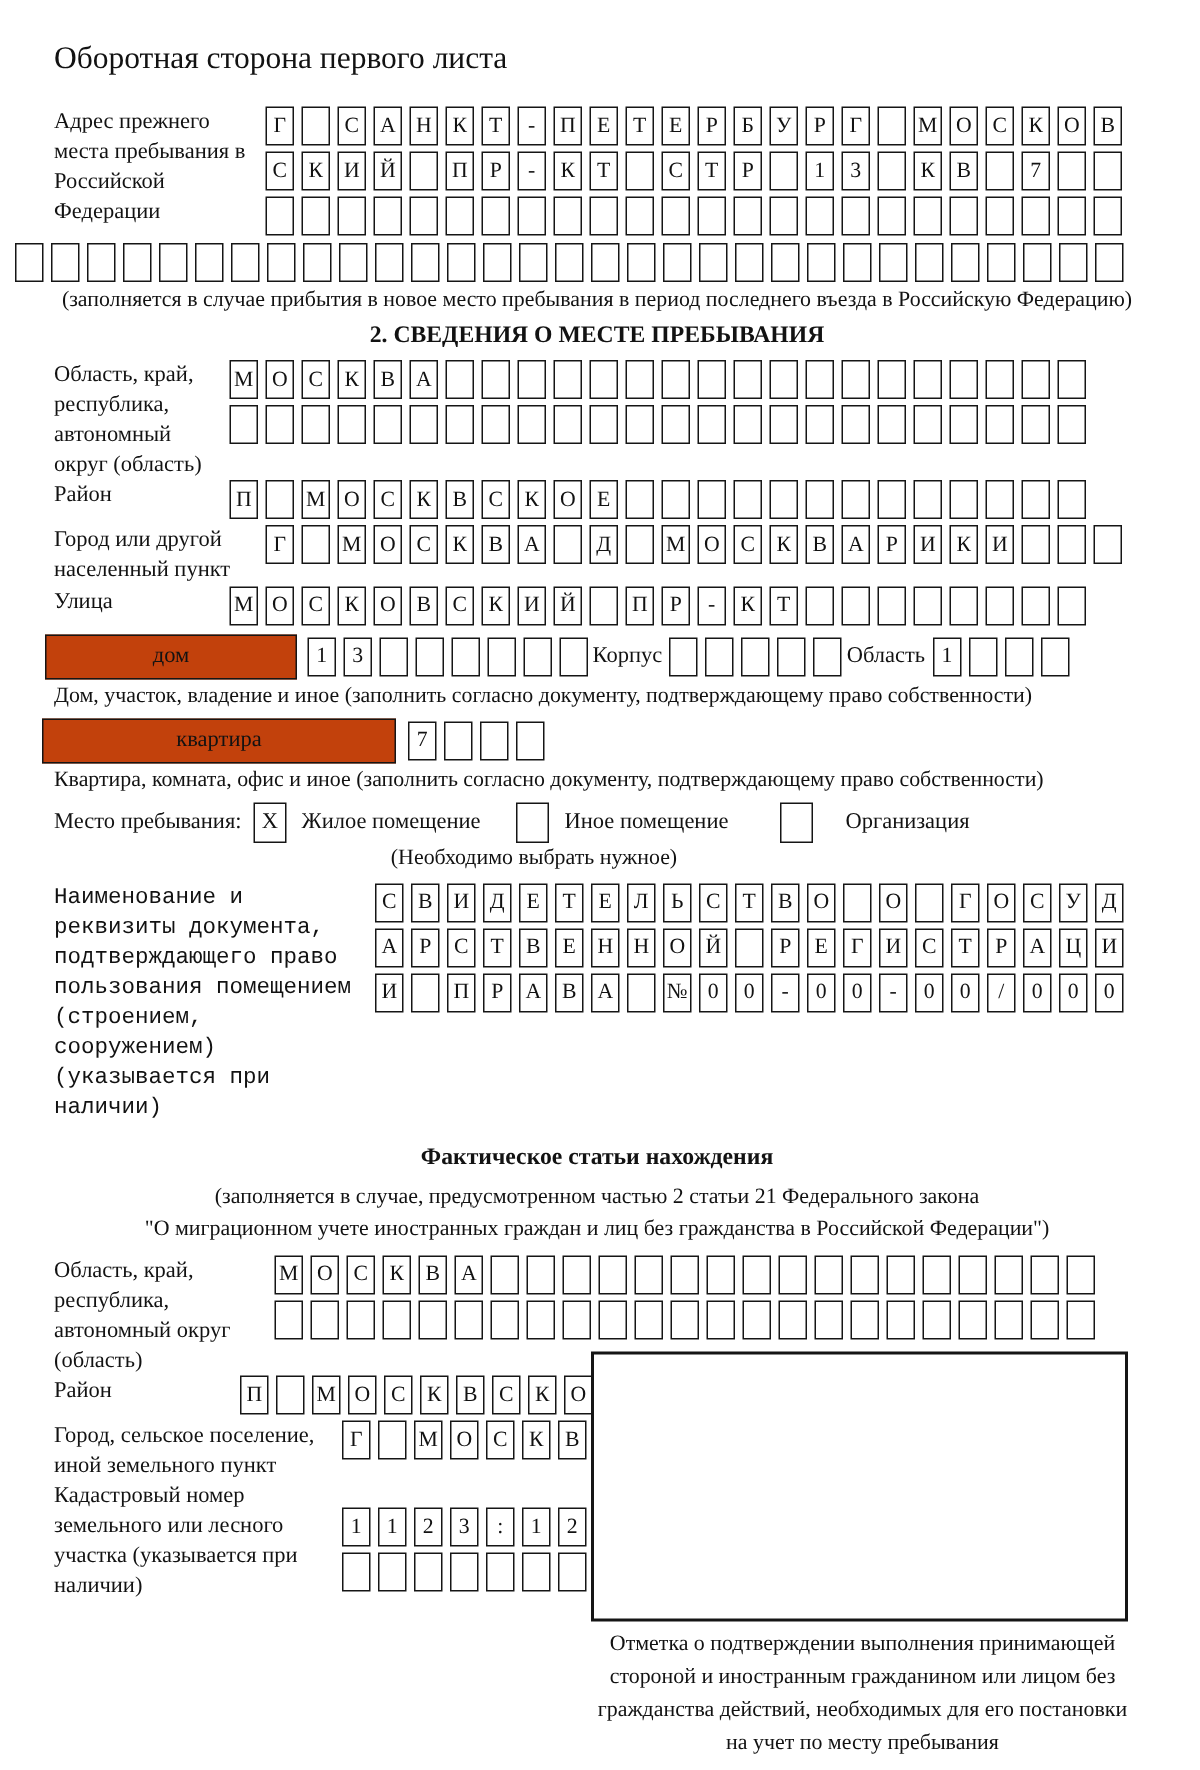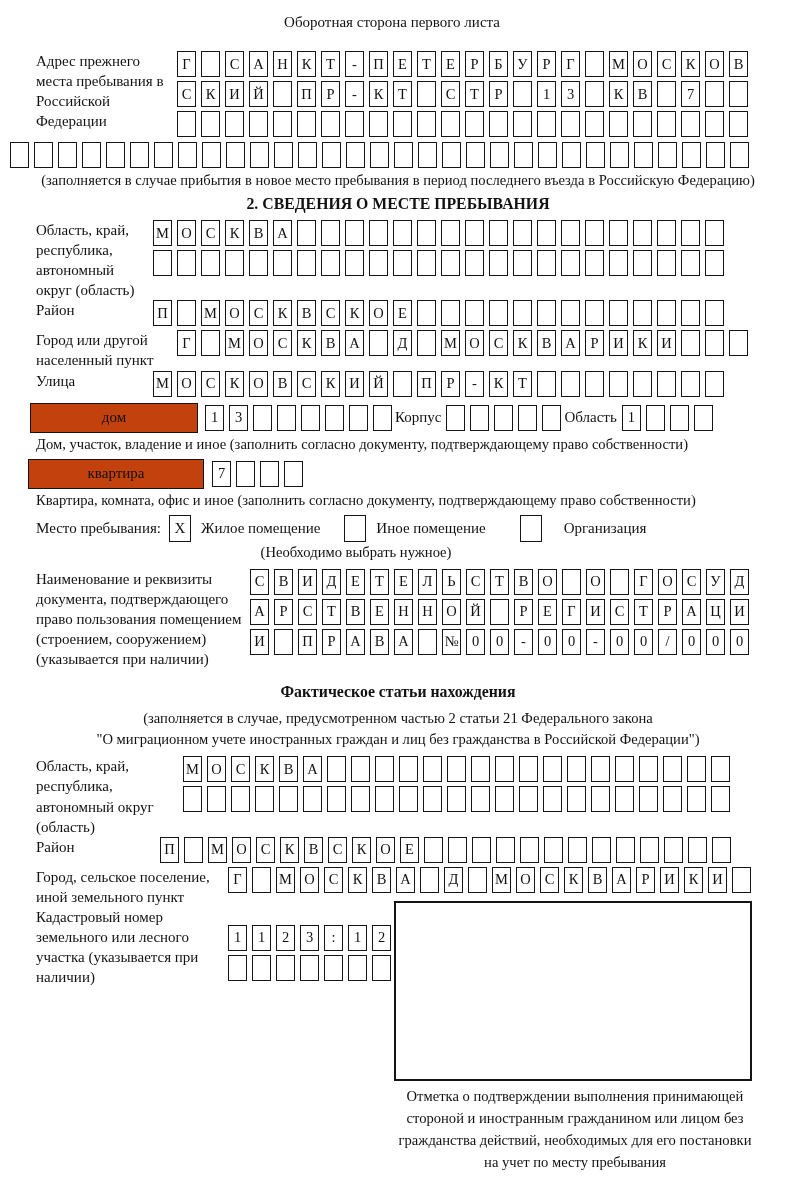--- a/index.html
+++ b/index.html
@@ -1,40 +1,40 @@
 <!DOCTYPE html>
 <html><head>
 <meta charset="utf-8">
 <style>
   * { margin:0; padding:0; box-sizing:border-box; }
   html,body { width:800px; height:1180px; background:#ffffff; color:#121212;
     font-family:"Liberation Serif","DejaVu Serif",serif; overflow:hidden; }
   .page { width:800px; height:1180px; padding:14px 40px 0 36px; position:relative; }
 
-  .header-note { text-align:center; font-size:15px; margin-right:12px; margin-top:0; }
+  .header-note { text-align:left; font-size:21px; margin-right:12px; margin-top:12px; }
 
   .field { display:flex; align-items:flex-start; }
   .flabel { font-size:15px; line-height:1.34; flex:none; padding-right:6px; }
-  .w141{width:141px;} .w117{width:117px;} .w214{width:214px;}
+  .w141{width:141px;} .w117{width:117px;} .w214{width:214px;font-family:Liberation Mono, monospace;}
   .w147{width:147px;} .w124{width:124px;} .w192{width:192px;}
 
   .cells-row { display:flex; margin-bottom:4px; }
   .cell { flex:none; width:19px; height:26px; border:1.7px solid #151515; margin-right:5px;
     display:flex; align-items:center; justify-content:center; font-size:14.5px; background:#fff; }
   .cells-row .cell:last-child { margin-right:0; }
   .fullrow { margin-left:-26px; margin-top:1px; }
 
   .center-note { text-align:center; font-size:14.6px; margin-top:3px; }
   .h-bold { text-align:center; font-weight:bold; font-size:15.8px; margin:6px 0 7px 0; }
 
   .house-row { display:flex; align-items:center; margin-left:-6px; margin-top:2px; }
   .widebox { border:1.8px solid #151515; height:30px; display:flex; align-items:center;
     justify-content:center; font-size:15px; flex:none; background:#c2410c; }
   .w-dom { width:168px; margin-right:7px; }
-  .w-kv { width:176px; margin-left:-2px; margin-right:8px; }
+  .w-kv { width:236px; margin-left:-2px; margin-right:8px; }
   .inline-label { font-size:15px; flex:none; padding:0 5px 0 3px; }
   .caption { font-size:14.6px; margin:3px 0 6px 0; }
 
   .place-row { display:flex; align-items:center; margin-top:4px; font-size:15px; }
   .checkbox { flex:none; width:22px; height:27px; border:1.8px solid #151515; display:flex;
     align-items:center; justify-content:center; font-size:15px; margin:0 10px 0 8px; background:#fff; }
   .choose-note { width:640px; text-align:center; font-size:14.6px; margin-top:2px; }
 
   .fact-note { text-align:center; font-size:14.6px; line-height:1.45; }
   .mt18 { margin-top:18px; }

